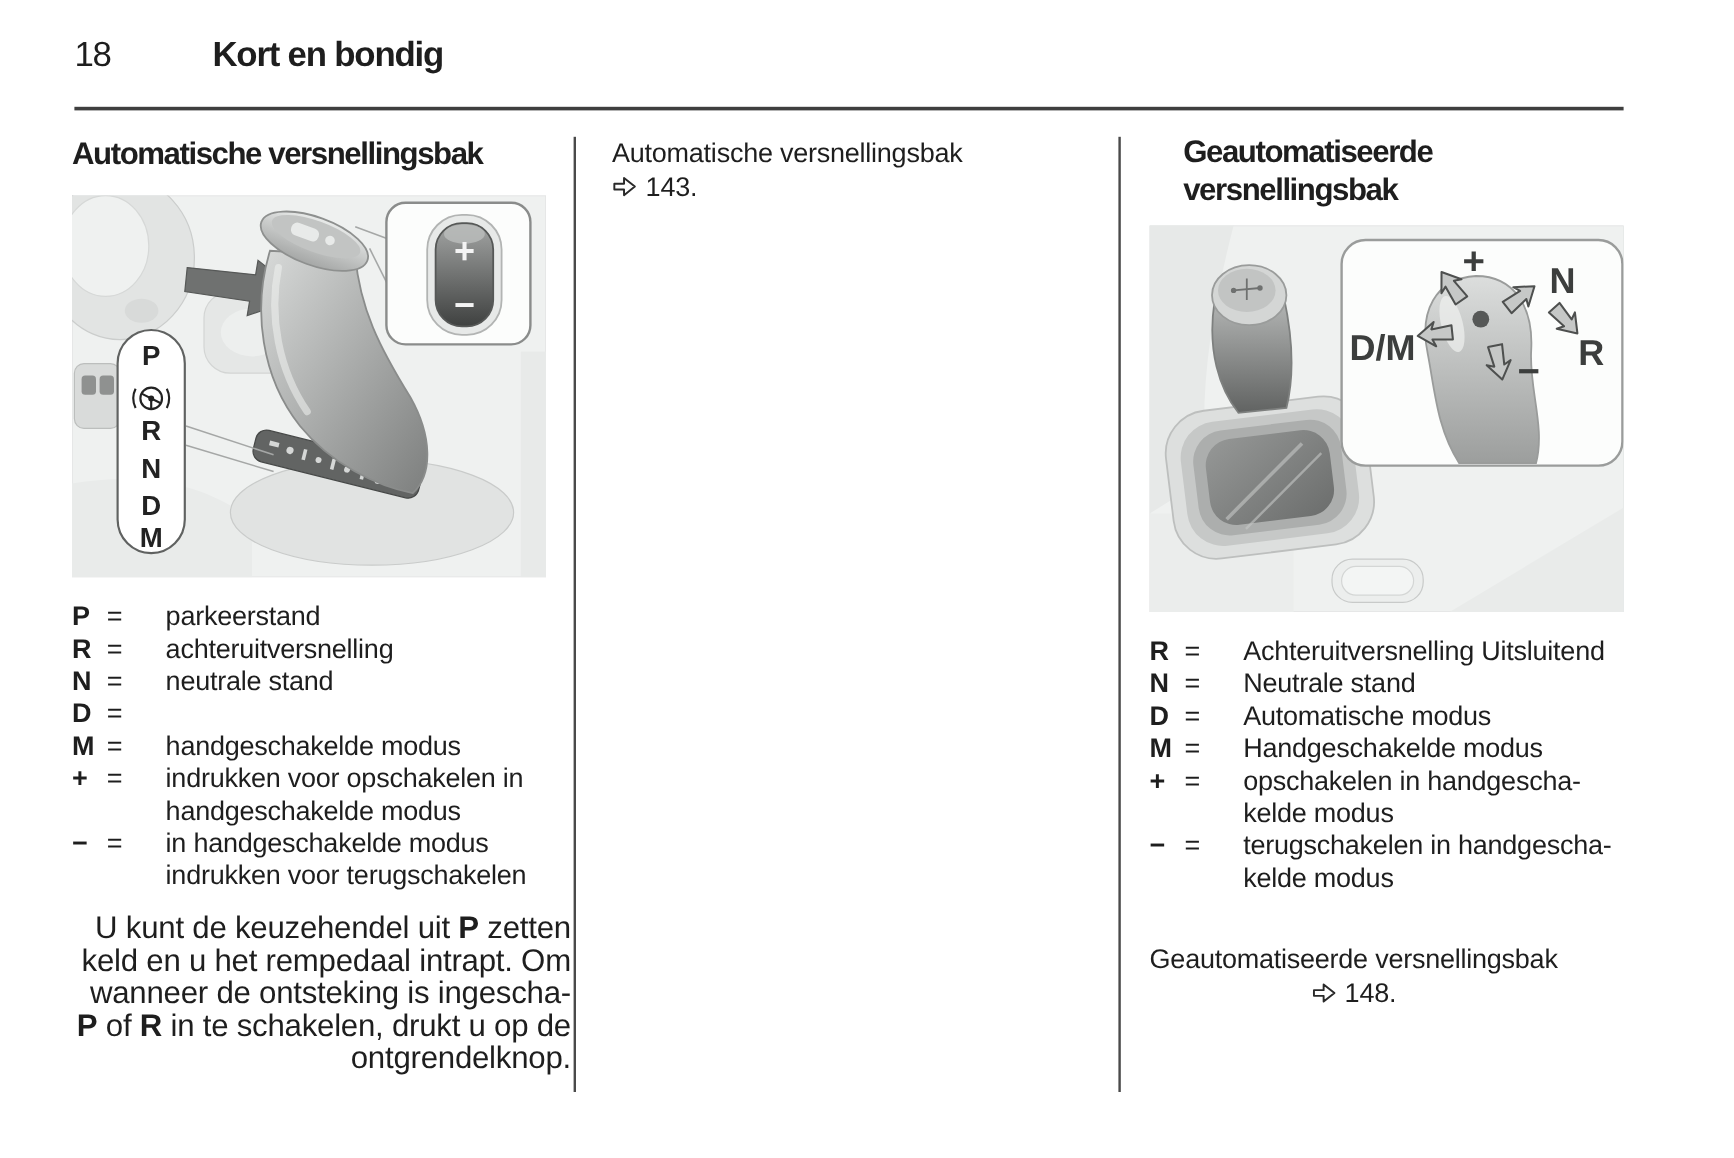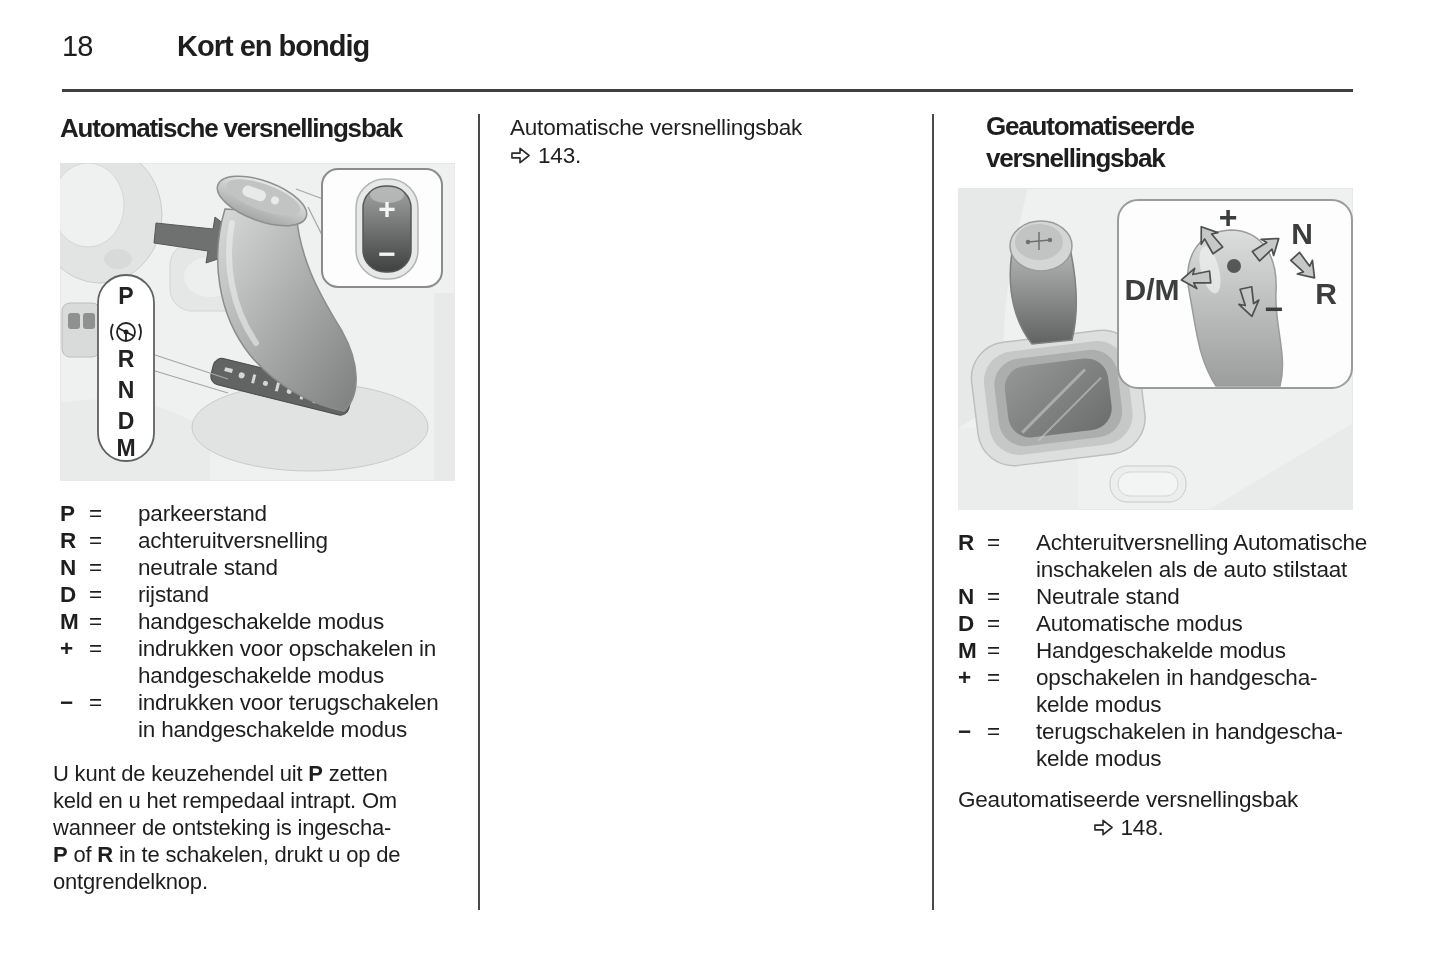--- a/index.html
+++ b/index.html
@@ -28,21 +28,21 @@
   .fig2{left:958px;top:188px;width:395px;height:322px;}
   svg text{font-family:"Liberation Sans",sans-serif;}
   
   .legend{font-size:22.5px;line-height:27px;letter-spacing:-0.2px;}
   .legend1{left:60px;top:500px;width:400px;}
   .legend3{left:958px;top:529px;width:404px;}
   .lrow{display:grid;grid-template-columns:29px 23px auto;}
   .lkey{font-weight:bold;}
   .ltext div{white-space:nowrap;margin-left:26px;}
   
-  .para{left:53px;top:760px;font-size:22px;line-height:27px;letter-spacing:-0.2px;}
+  .para{left:64px;top:760px;font-size:26px;line-height:27px;letter-spacing:-0.2px;text-align:right;}
   .para div{white-space:nowrap;}
   
   .xref{font-size:22.5px;line-height:27.5px;letter-spacing:-0.2px;}
   .xref1{left:510px;top:114px;}
   .xref3{left:958px;top:786px;text-align:center;}
   .xarrow{display:inline-block;width:21px;height:19px;vertical-align:-2px;margin-right:7px;}
   .nowrap{white-space:nowrap;}
 </style>
 </head>
 <body>
@@ -163,45 +163,42 @@
   <div class="lrow">
     <span class="lkey">N</span>
     <span>=</span>
     <span class="ltext">
         <div>neutrale stand</div>
       </span>
   </div>
   <div class="lrow">
     <span class="lkey">D</span>
     <span>=</span>
-    <span class="ltext">
-        <div>rijstand</div>
-      </span>
   </div>
   <div class="lrow">
     <span class="lkey">M</span>
     <span>=</span>
     <span class="ltext">
         <div>handgeschakelde modus</div>
       </span>
   </div>
   <div class="lrow">
     <span class="lkey">+</span>
     <span>=</span>
     <span class="ltext">
       <div>indrukken voor opschakelen in</div>
       <div>handgeschakelde modus</div>
     </span>
   </div>
   <div class="lrow">
     <span class="lkey">−</span>
     <span>=</span>
     <span class="ltext">
+      <div>in handgeschakelde modus</div>
       <div>indrukken voor terugschakelen</div>
-      <div>in handgeschakelde modus</div>
     </span>
   </div>
 </div>
 
 <div class="abs para">
   <div><span>U kunt de keuzehendel uit </span><span class="b">P</span><span> zetten</span></div>
   <div><span>keld en u het rempedaal intrapt. Om</span></div>
   <div><span>wanneer de ontsteking is ingescha-</span></div>
   <div><span class="b">P</span><span> of </span><span class="b">R</span><span> in te schakelen, drukt u op de</span></div>
   <div><span>ontgrendelknop.</span></div>
@@ -287,22 +284,21 @@
     <text x="316" y="132" text-anchor="middle" font-size="32" font-weight="bold" fill="#3c3e3d">−</text>
   </g>
 </svg>
 </div>
 
 <div class="abs legend legend3">
   <div class="lrow">
     <span class="lkey">R</span>
     <span>=</span>
     <span class="ltext">
-      <div>Achteruitversnelling Automatische</div>
-      <div>inschakelen als de auto stilstaat</div>
+      <div>Achteruitversnelling Uitsluitend</div>
     </span>
   </div>
   <div class="lrow">
     <span class="lkey">N</span>
     <span>=</span>
     <span class="ltext">
         <div>Neutrale stand</div>
       </span>
   </div>
   <div class="lrow">

